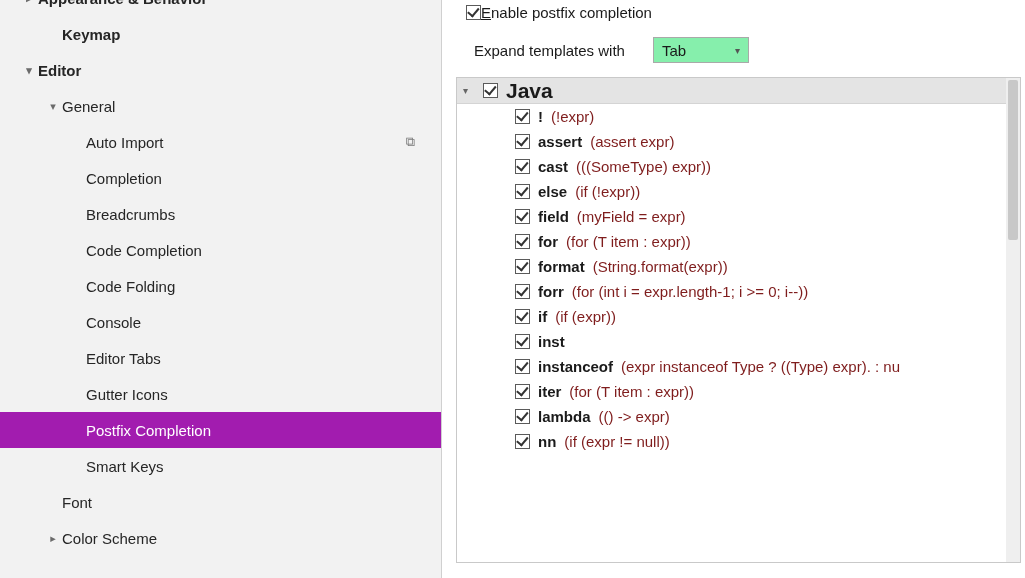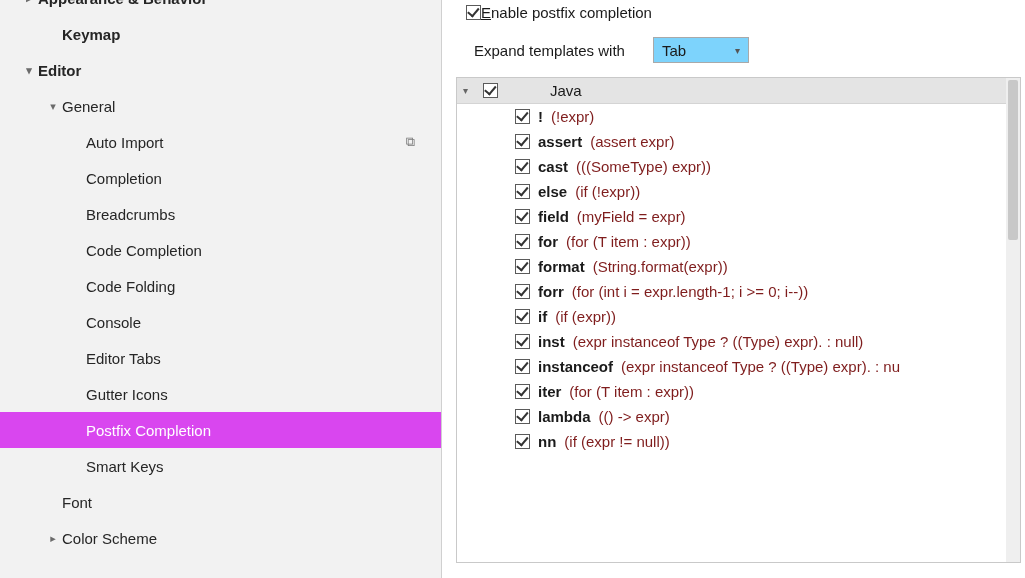--- a/index.html
+++ b/index.html
@@ -30,21 +30,21 @@
   }
   .tree-item .arrow {
     width: 18px;
     display: inline-flex;
     justify-content: center;
     color: #6b6b6b;
     font-size: 11px;
   }
   .tree-item.bold { font-weight: 700; }
   .tree-item.selected {
-    background: #d946ef;
+    background: #a21caf;
     color: #fff;
   }
   .tree-item .trailing {
     margin-left: auto;
     margin-right: 26px;
     color: #7a7a7a;
     font-size: 13px;
   }
   .lvl0 { padding-left: 20px; }
   .lvl1 { padding-left: 44px; }
@@ -91,21 +91,21 @@
     margin-bottom: 14px;
     font-size: 15px;
   }
   .select {
     border: 1px solid #a9a9a9;
     height: 26px;
     width: 96px;
     display: inline-flex;
     align-items: center;
     padding: 0 8px;
-    background: #7dd3fc;
+    background: #86efac;
     position: relative;
   }
   .select .caret {
     position: absolute;
     right: 8px;
     font-size: 10px;
     color: #555;
   }
 
   .template-panel {
@@ -118,21 +118,21 @@
   .group-header {
     background: #e4e4e4;
     height: 26px;
     display: flex;
     align-items: center;
     padding-left: 6px;
     gap: 8px;
     border-bottom: 1px solid #d4d4d4;
   }
   .group-header .arrow { font-size: 10px; color: #666; width: 12px; }
-  .group-header .gtitle { font-weight: 400; font-size: 15px; margin-left: 44px; }
+  .group-header .gtitle { font-weight: 700; font-size: 21px; }
   .tmpl-list { }
   .tmpl-row {
     display: flex;
     align-items: center;
     height: 25px;
     padding-left: 58px;
     gap: 8px;
     font-size: 15px;
   }
   .tmpl-row .key { font-weight: 700; color: #1a1a1a; }
@@ -293,21 +293,20 @@
             <span class="desc">(for (int i = expr.length-1; i &gt;= 0; i--))</span>
           </div>
           <div class="tmpl-row">
             <span class="checkbox checked"></span>
             <span class="key">if</span>
             <span class="desc">(if (expr))</span>
           </div>
           <div class="tmpl-row">
             <span class="checkbox checked"></span>
             <span class="key">inst</span>
-            <span class="desc">(expr instanceof Type ? ((Type) expr). : null)</span>
           </div>
           <div class="tmpl-row">
             <span class="checkbox checked"></span>
             <span class="key">instanceof</span>
             <span class="desc">(expr instanceof Type ? ((Type) expr). : nu</span>
           </div>
           <div class="tmpl-row">
             <span class="checkbox checked"></span>
             <span class="key">iter</span>
             <span class="desc">(for (T item : expr))</span>

